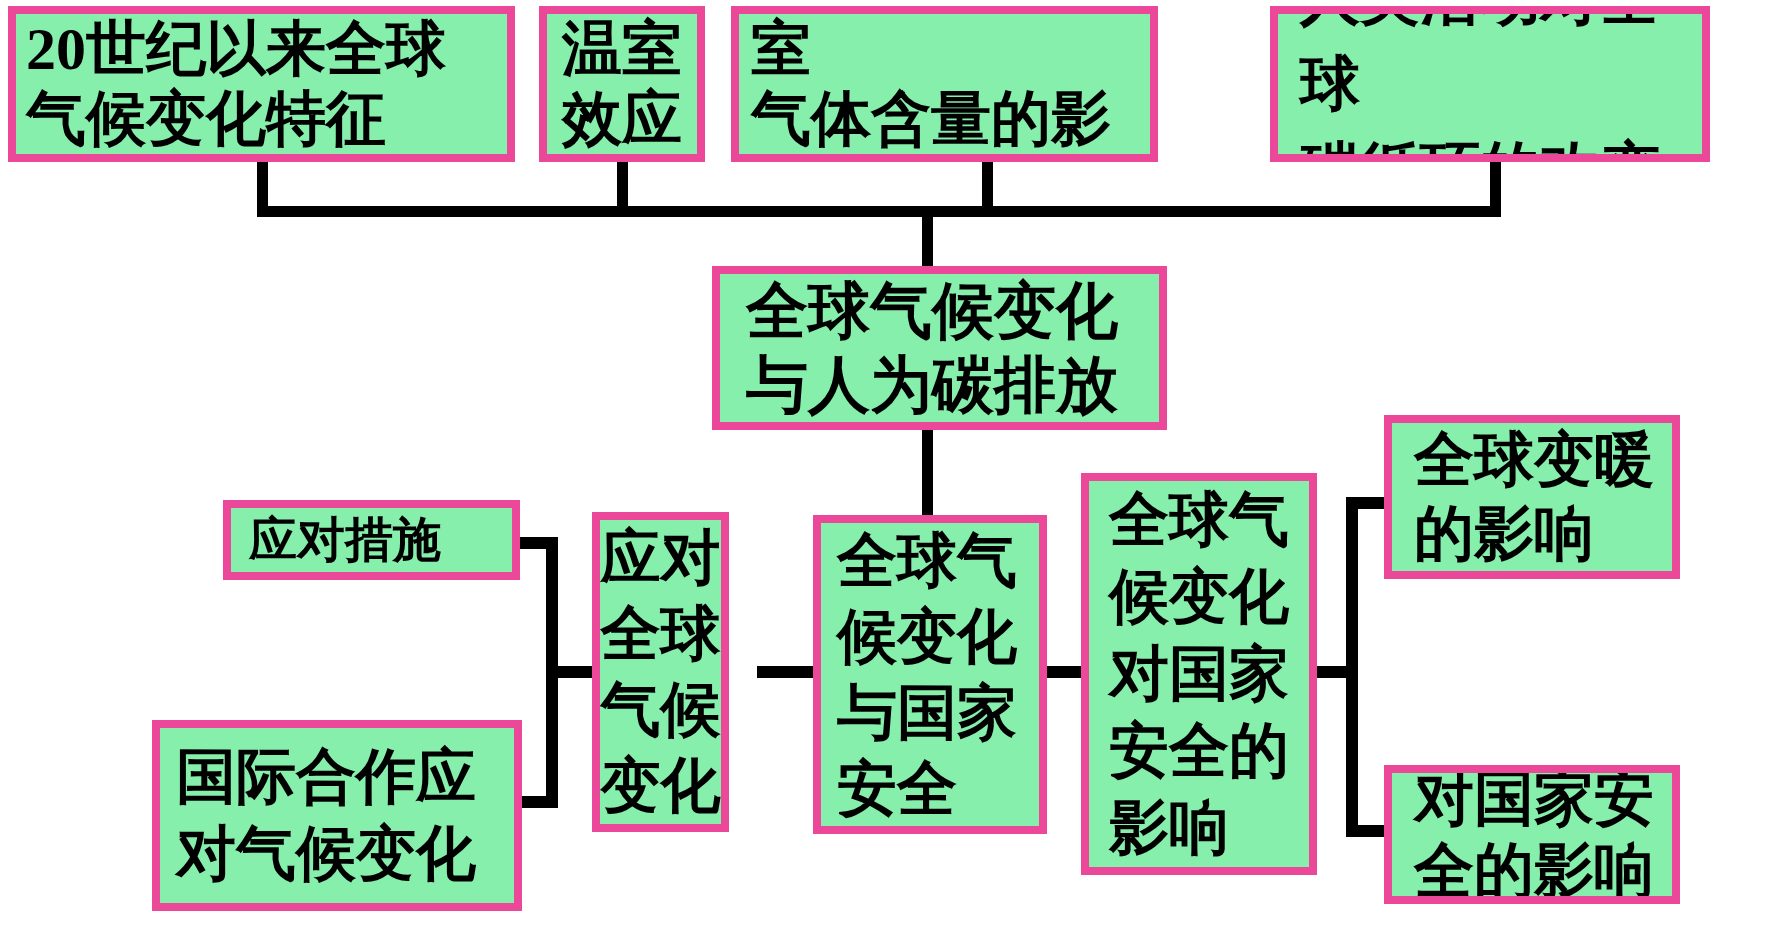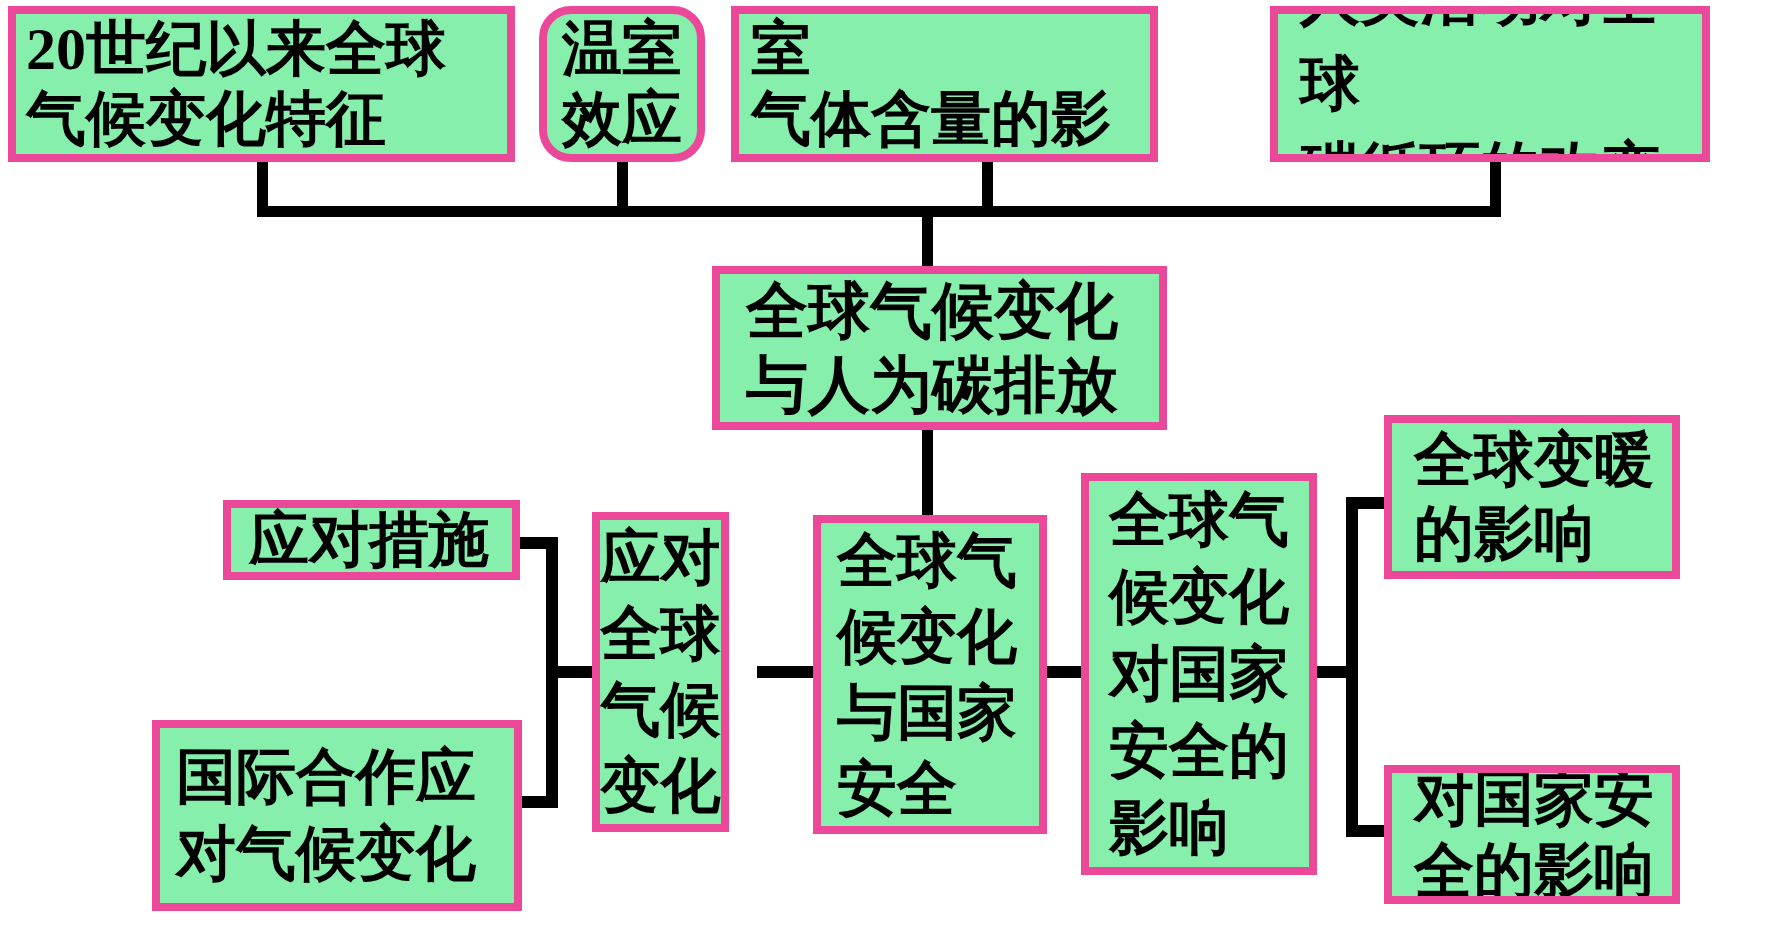--- a/index.html
+++ b/index.html
@@ -34,34 +34,34 @@
     text-align: center;
   }
   .line {
     position: absolute;
     background: #000000;
     z-index: 1;
   }
 
   
   #b-features   { left: 8px;    top: 6px;   width: 507px; height: 156px; font-size: 60px; line-height: 70px; padding-left: 10px; }
-  #b-greenhouse { left: 539px;  top: 6px;   width: 166px; height: 156px; font-size: 60px; line-height: 70px; border-radius: 32px; }
+  #b-greenhouse { left: 539px;  top: 6px;   width: 166px; height: 156px; font-size: 60px; line-height: 70px; }
   #b-carboncyc  { left: 731px;  top: 6px;   width: 427px; height: 156px; font-size: 60px; line-height: 70px; padding-left: 12px; }
   #b-human      { left: 1270px; top: 6px;   width: 440px; height: 156px; font-size: 60px; line-height: 86px; padding-left: 22px; }
 
   
   #b-central    { left: 697px;  top: 266px; width: 455px; height: 164px; font-size: 62px; line-height: 74px; padding-left: 26px; margin-left: 15px; }
 
   
   #b-respond    { left: 592px;  top: 512px; width: 137px; height: 320px; font-size: 60px; line-height: 76px; }
   #b-security   { left: 813px;  top: 515px; width: 234px; height: 319px; font-size: 60px; line-height: 76px; padding-left: 16px; }
   #b-impact     { left: 1081px; top: 473px; width: 236px; height: 402px; font-size: 60px; line-height: 77px; padding-left: 20px; }
 
   
-  #b-measures   { left: 223px;  top: 500px; width: 297px; height: 80px;  font-size: 60px; line-height: 64px; padding-left: 18px; }
+  #b-measures   { left: 223px;  top: 500px; width: 297px; height: 80px;  font-size: 48px; line-height: 64px; padding-left: 18px; }
   #b-intl       { left: 152px;  top: 720px; width: 370px; height: 191px; font-size: 60px; line-height: 77px; padding-left: 16px; }
 
   
   #b-warming    { left: 1384px; top: 415px; width: 296px; height: 164px; font-size: 60px; line-height: 74px; padding-left: 22px; }
   #b-natsec     { left: 1384px; top: 765px; width: 296px; height: 139px; font-size: 60px; line-height: 72px; padding-left: 22px; }
 
   
   #c-drop1        { left: 257px;  top: 158px; width: 11px;   height: 56px; }
   #c-drop2        { left: 617px;  top: 158px; width: 11px;   height: 56px; }
   #c-drop3        { left: 982px;  top: 158px; width: 11px;   height: 56px; }

